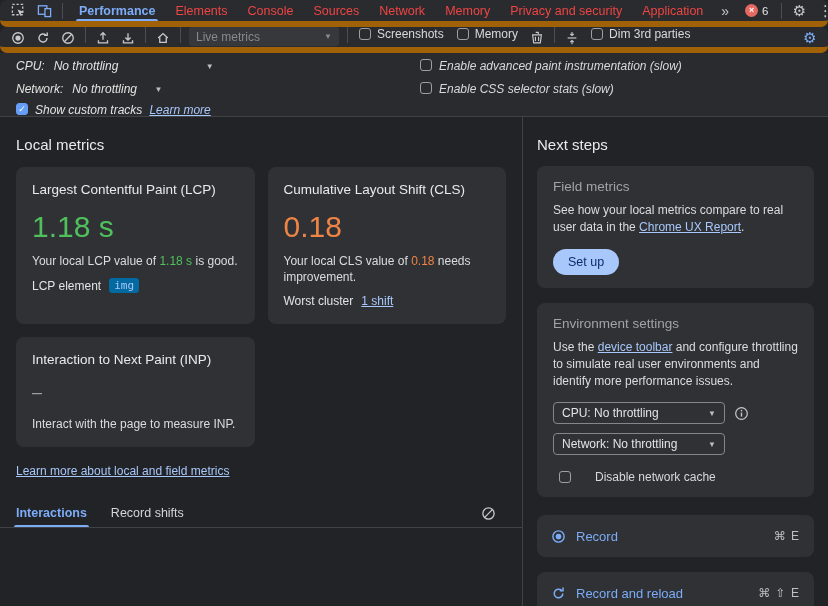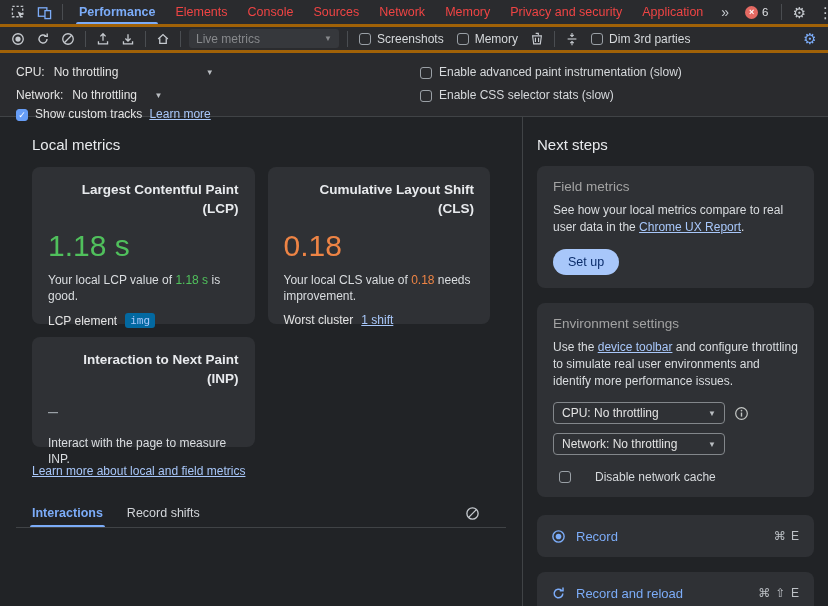--- a/index.html
+++ b/index.html
@@ -2,21 +2,21 @@
 <html><head>
 <meta charset="utf-8">
 <style>
   * { margin:0; padding:0; box-sizing:border-box; }
   html,body { width:828px; height:606px; overflow:hidden; }
   body {
     font-family:"Liberation Sans","DejaVu Sans",sans-serif;
     background:#212326; color:#e3e3e3; font-size:12px;
     -webkit-font-smoothing:antialiased;
   }
-  .bar { background:#2a2b2e; border-bottom:3px solid #a16207; display:flex; align-items:center; }
+  .bar { background:#2a2b2e; border-bottom:6px solid #a16207; display:flex; align-items:flex-start;border-radius:7px; }
 
   
   .tabbar { height:27px; padding:0 4px; }
   .tb-icons { display:flex; align-items:center; gap:2px; padding:0 2px; }
   .ibtn { width:24px; height:21px; display:flex; align-items:center; justify-content:center; color:#c6cacf; border-radius:3px; cursor:default; flex:none; }
   .vdiv { width:1px; height:16px; background:#4a4d51; margin:0 4px; flex:none; }
   .tabs { display:flex; height:100%; align-items:stretch; }
   .tab { padding:0 10px; display:flex; align-items:center; font-size:12.5px; color:#ef4444; position:relative; white-space:nowrap; }
   .tab.active { color:#7cacf8; font-weight:bold; }
   .tab.active::after { content:""; position:absolute; left:7px; right:7px; bottom:0; height:2.5px; background:#7cacf8; border-radius:2px 2px 0 0; }
@@ -33,37 +33,37 @@
   .lm-arrow { font-size:8px; color:#87898c; }
   .cb-row { display:flex; align-items:center; gap:6px; padding:0 6px; white-space:nowrap; }
   .cb { width:12px; height:12px; border:1px solid #9aa0a6; border-radius:3px; flex:none; font-size:9px; line-height:11px; text-align:center; color:transparent; }
   .cb.checked { background:#669df6; border-color:#669df6; color:#fff; }
   .cb-label { font-size:12px; color:#d6d9dc; }
   .spacer { flex:1; }
   .gear-blue { color:#7cacf8; }
 
   
   .settings { position:relative; height:64px; background:#2a2b2e; border-bottom:1px solid #404346; }
-  .srow { position:absolute; display:flex; align-items:flex-end; }
+  .srow { position:absolute; display:flex; align-items:flex-start;font-style:italic; }
   .sel-label { color:#e3e3e3; margin-right:9px; }
   .sel-inline { display:flex; align-items:center; color:#e3e3e3; }
   .sel-arrow { font-size:8px; color:#b9bdc1; margin-left:8px; }
   a.lnk { color:#a8c7fa; text-decoration:underline; cursor:pointer; }
 
   
   .main { display:flex; height:489px; background:#212326; }
-  .left { flex:1; padding:0 32px; border-right:1px solid #404346; min-width:0; }
+  .left { flex:1; padding:0 16px; border-right:1px solid #404346; min-width:0; }
   .right { width:305px; flex:none; padding:0 14px; }
   h2.section { font-size:15px; font-weight:500; color:#e8eaed; margin-top:19px; }
 
   .cards { display:grid; grid-template-columns:1fr 1fr; gap:13px; margin-top:14px; }
   .card { background:#2f3135; border-radius:8px; padding:13px 16px; }
   .card.h1 { height:157px; }
   .card.inp { height:110px; grid-column:1; }
-  .metric-title { font-size:13.5px; font-weight:700; color:#e8eaed; line-height:19px;text-align:right; }
+  .metric-title { font-size:13.5px; font-weight:400; color:#e8eaed; line-height:19px; }
   .metric-value { font-size:30px; margin-top:11px; }
   .good { color:#50c05c; }
   .ni { color:#ee8445; }
   .nodata { color:#9aa0a6; font-size:18px; margin-top:13px; }
   .metric-desc { font-size:12px; line-height:16px; color:#dadde0; margin-top:9px; }
   .metric-foot { margin-top:9px; font-size:12px; font-weight:500; color:#e3e3e3; display:flex; align-items:center; gap:8px; }
   .chip { font-family:"DejaVu Sans Mono","Liberation Mono",monospace; font-size:11px; font-weight:400; color:#a8c7fa; background:#0369a1; padding:1px 5px; border-radius:3px; }
   .learn-link { display:inline-block; margin-top:17px; font-size:12px; }
 
   .subtabs { display:flex; align-items:center; margin:21px -16px 0; padding:0 16px; height:29px; border-bottom:1px solid #404346; }

